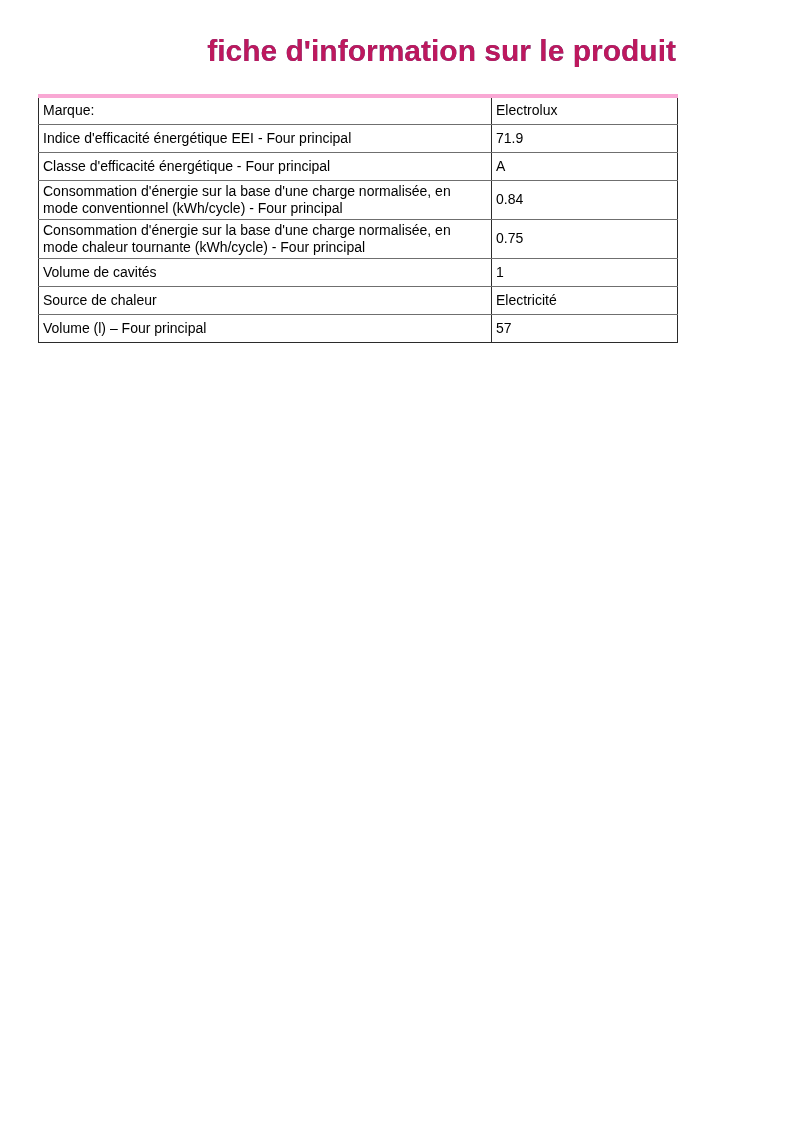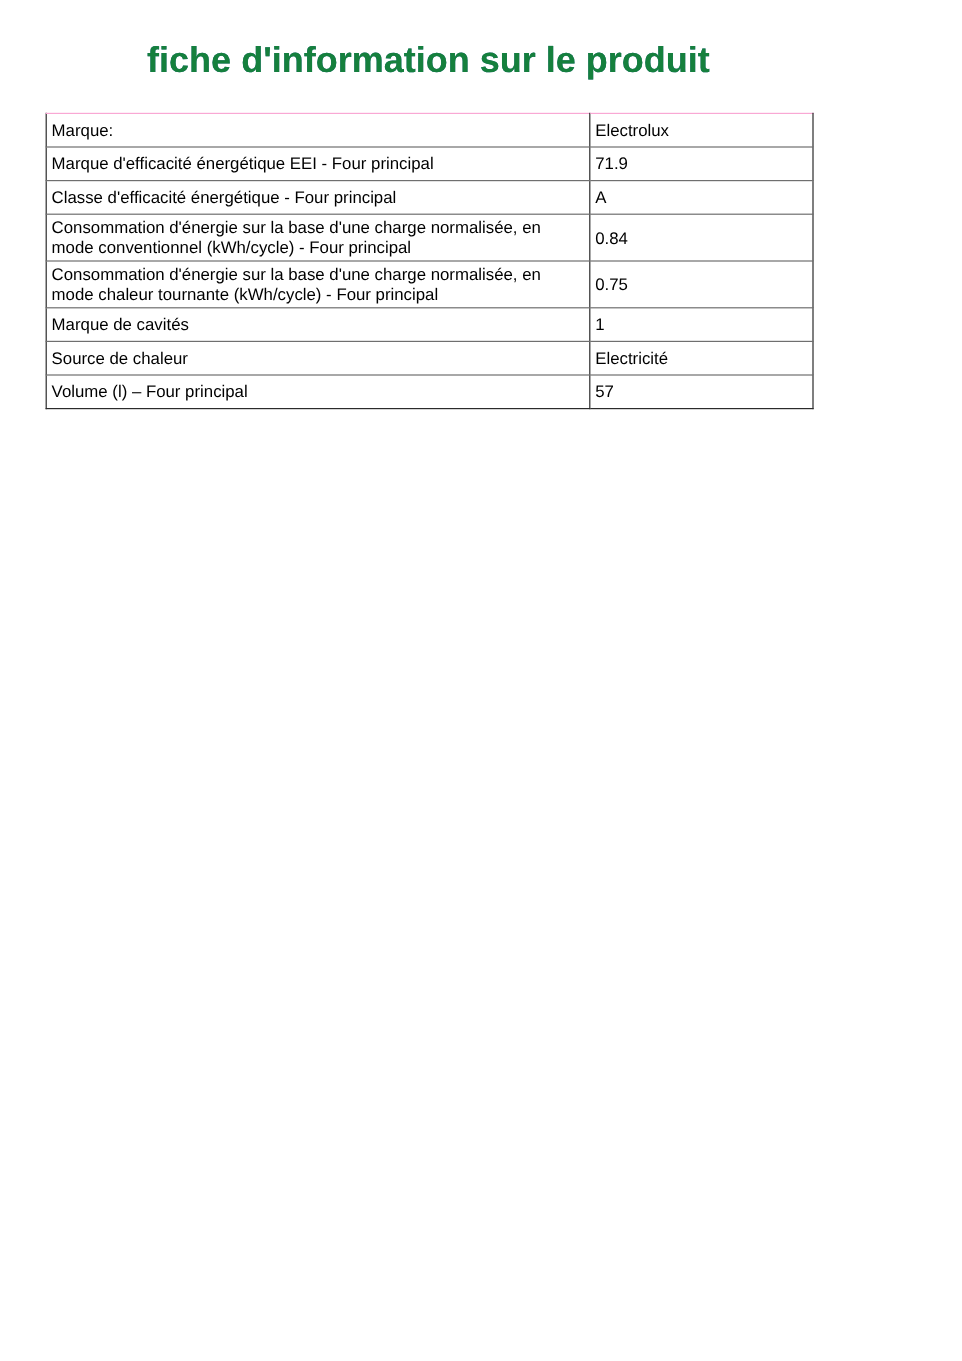--- a/index.html
+++ b/index.html
@@ -9,25 +9,25 @@
     background: #ffffff;
     font-family: "Liberation Sans", sans-serif;
     position: relative;
     overflow: hidden;
   }
   .doc-title {
     position: absolute;
     left: 38px;
     top: 34px;
     width: 638px;
-    text-align: center;
+    text-align: right;
     font-size: 30px;
     font-weight: bold;
     letter-spacing: 0px;
-    color: #15803d;
+    color: #be185d;
     text-shadow: 0 0 0.5px #3c6da5;
   }
   table.spec-table {
     position: absolute;
     left: 38px;
     top: 94px;
     width: 639px;
     border-collapse: collapse;
     table-layout: fixed;
   }
@@ -40,56 +40,56 @@
     border-right: 1px solid #2b2b2b;
     height: 28px;
     padding: 2px 3px 2px 4px;
     font-size: 14px;
     line-height: 17px;
     color: #000000;
     vertical-align: middle;
     overflow: hidden;
   }
   table.spec-table { border: 1px solid #2b2b2b; }
-  tr.spec-row:first-child td.cell { border-top: 1px solid #f9a8d4; }
+  tr.spec-row:first-child td.cell { border-top: 4px solid #f9a8d4; }
   tr.spec-row:last-child td.cell { border-bottom: 1px solid #2b2b2b; }
 </style>
 </head>
 <body>
 
 <h1 class="doc-title">fiche d'information sur le produit</h1>
 
 <table class="spec-table">
   <colgroup>
     <col class="label-col">
     <col class="value-col">
   </colgroup>
   <tbody>
     <tr class="spec-row">
       <td class="cell">Marque:</td>
       <td class="cell">Electrolux</td>
     </tr>
     <tr class="spec-row">
-      <td class="cell">Marque d'efficacité énergétique EEI - Four principal</td>
+      <td class="cell">Indice d'efficacité énergétique EEI - Four principal</td>
       <td class="cell">71.9</td>
     </tr>
     <tr class="spec-row">
       <td class="cell">Classe d'efficacité énergétique - Four principal</td>
       <td class="cell">A</td>
     </tr>
     <tr class="spec-row">
       <td class="cell">Consommation d'énergie sur la base d'une charge normalisée, en mode conventionnel (kWh/cycle) - Four principal</td>
       <td class="cell">0.84</td>
     </tr>
     <tr class="spec-row">
       <td class="cell">Consommation d'énergie sur la base d'une charge normalisée, en mode chaleur tournante (kWh/cycle) - Four principal</td>
       <td class="cell">0.75</td>
     </tr>
     <tr class="spec-row">
-      <td class="cell">Marque de cavités</td>
+      <td class="cell">Volume de cavités</td>
       <td class="cell">1</td>
     </tr>
     <tr class="spec-row">
       <td class="cell">Source de chaleur</td>
       <td class="cell">Electricité</td>
     </tr>
     <tr class="spec-row">
       <td class="cell">Volume (l) – Four principal</td>
       <td class="cell">57</td>
     </tr>

